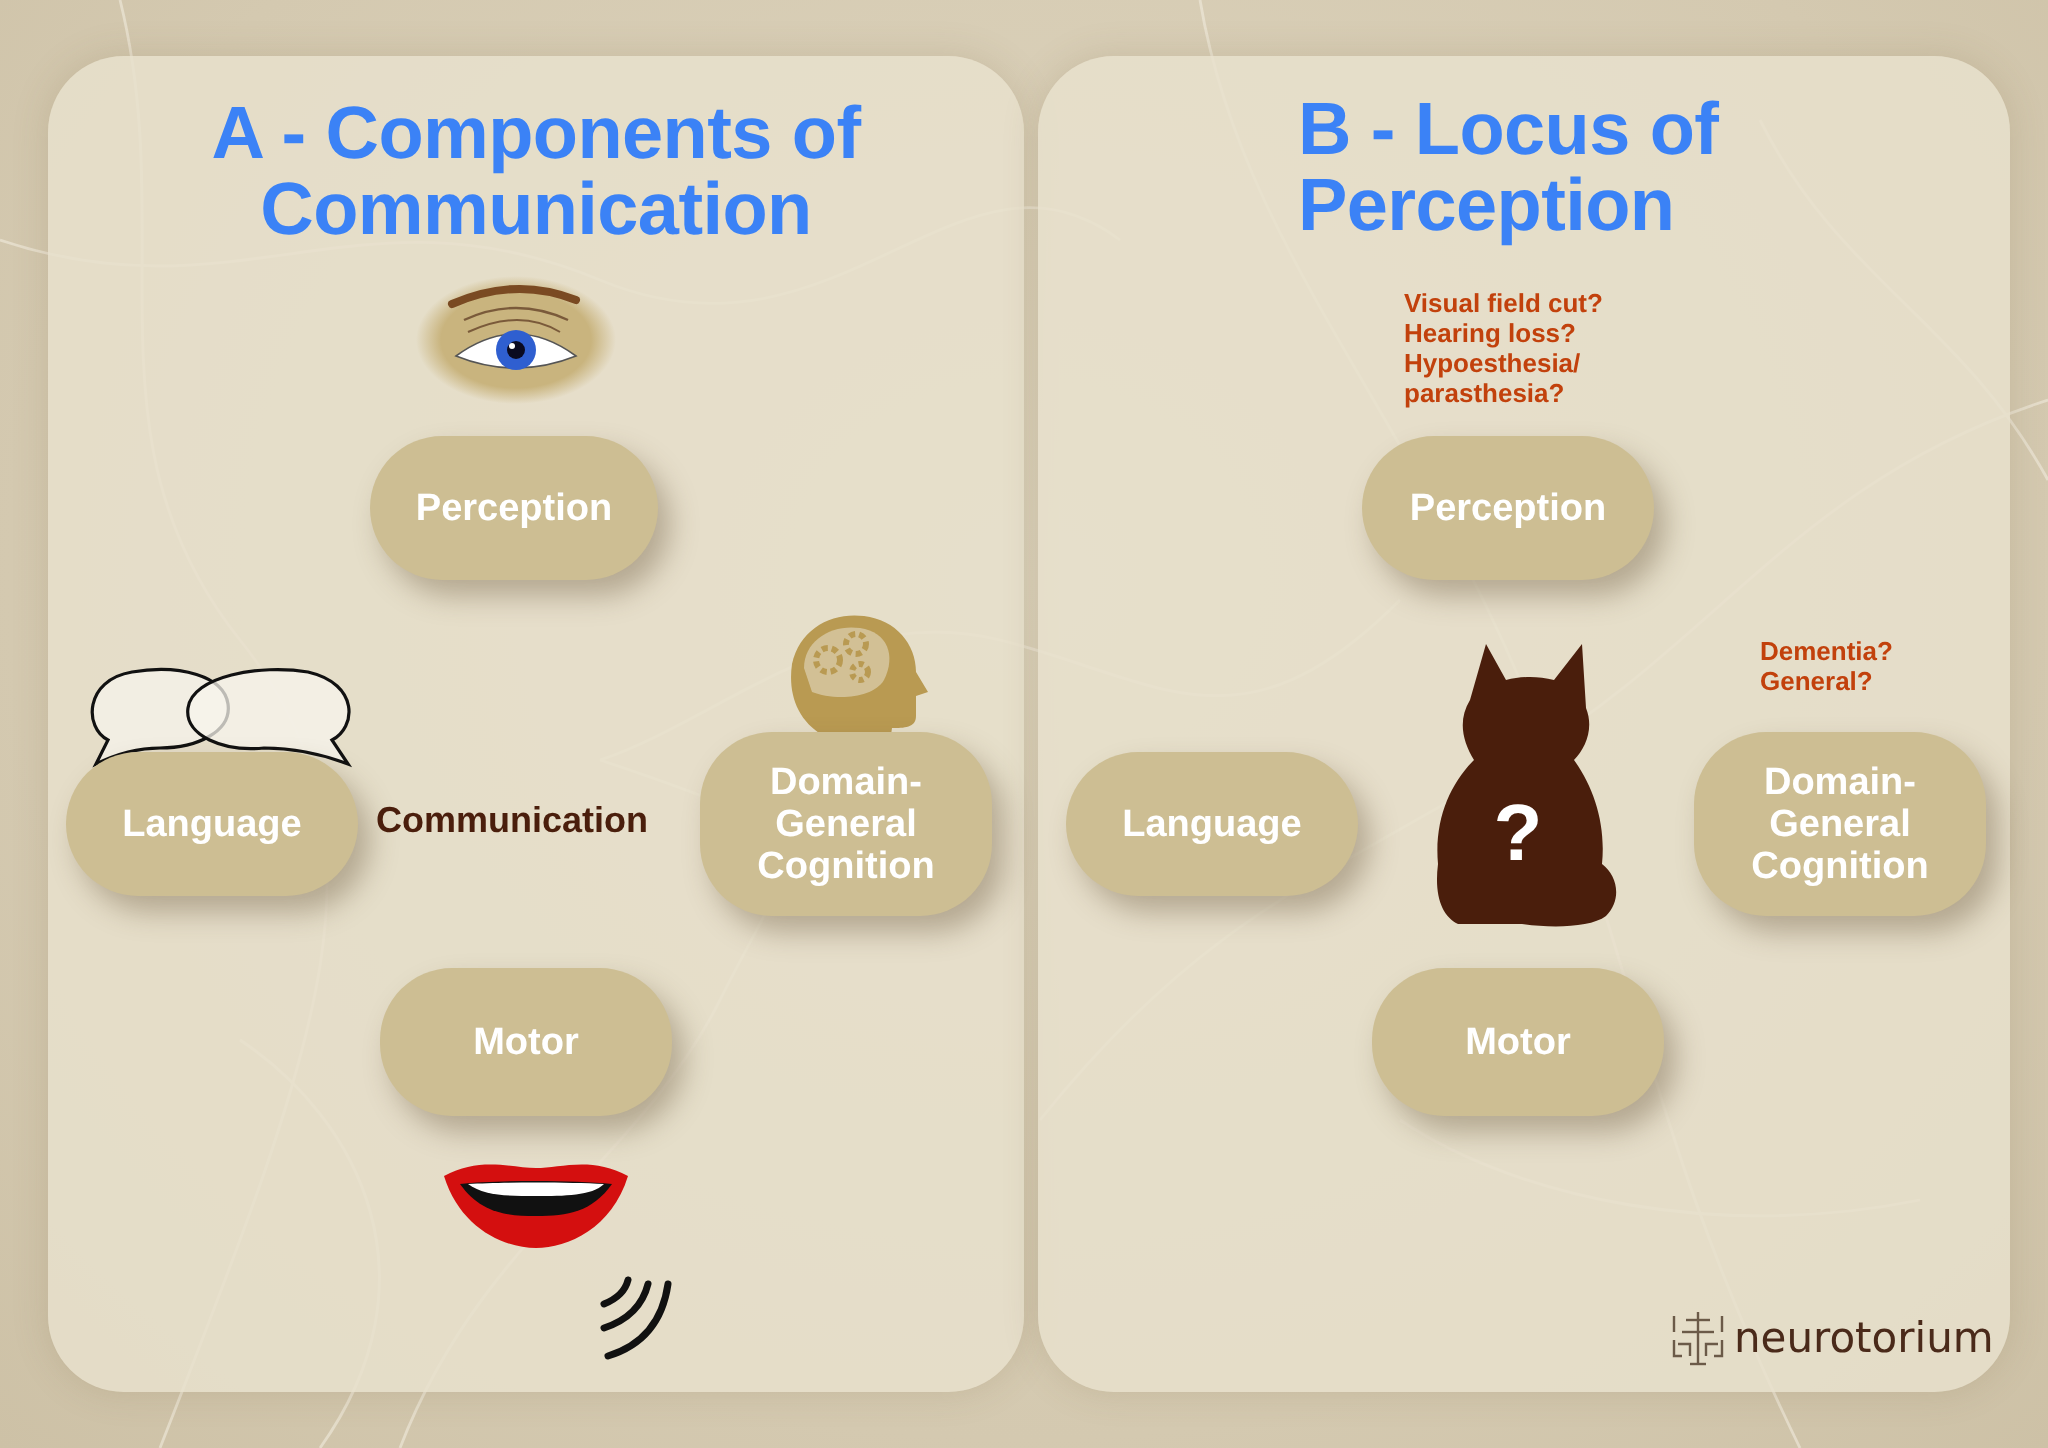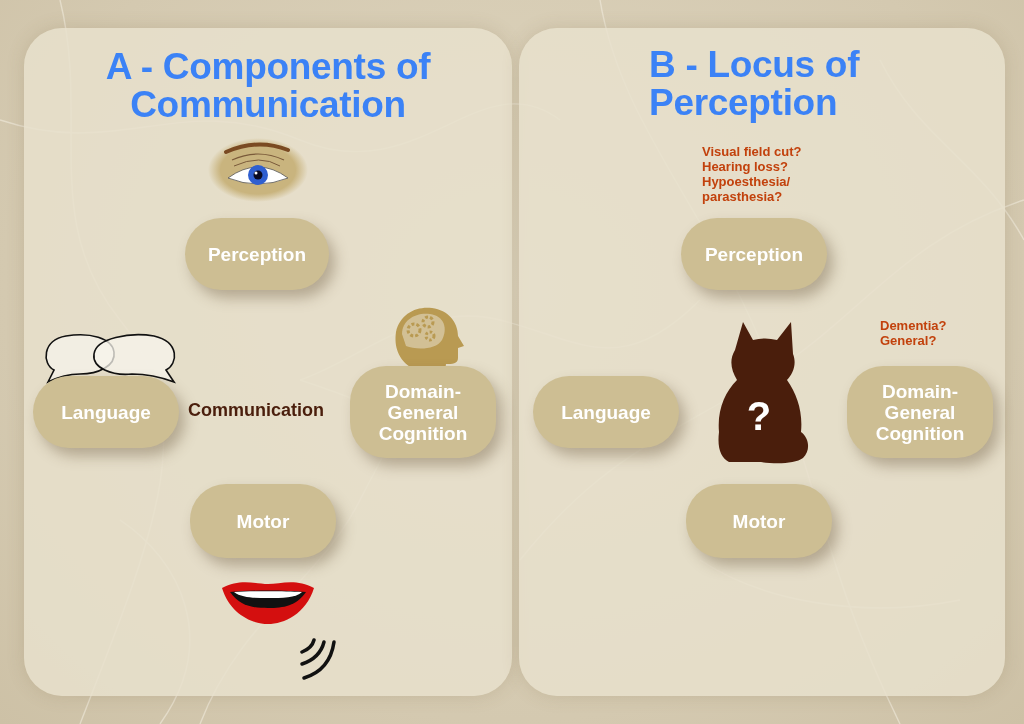--- a/index.html
+++ b/index.html
@@ -162,13 +162,27 @@
       <div>General</div>
       <div>Cognition</div>
     </div>
   </div>
 
   <div class="pill" style="left:167px; top:456px; width:146px; height:74px;">
     <span>Motor</span>
   </div>
 
 
+  <div class="logo" style="left:316px; top:626px;">
+    <svg width="28" height="30" viewBox="0 0 28 30">
+      <g stroke="#6b5a48" stroke-width="1.2" fill="none">
+        <path d="M14 2 L14 28"></path>
+        <path d="M8 6 L20 6"></path>
+        <path d="M6 12 L22 12"></path>
+        <path d="M2 4 L2 12 M26 4 L26 12"></path>
+        <path d="M4 18 L10 18 L10 24 M24 18 L18 18 L18 24"></path>
+        <path d="M2 16 L2 24 L6 24 M26 16 L26 24 L22 24"></path>
+        <path d="M10 28 L18 28"></path>
+      </g>
+    </svg>
+    <span class="logo-text">neurotorium</span>
+  </div>
 </div>
 
 </body></html>

